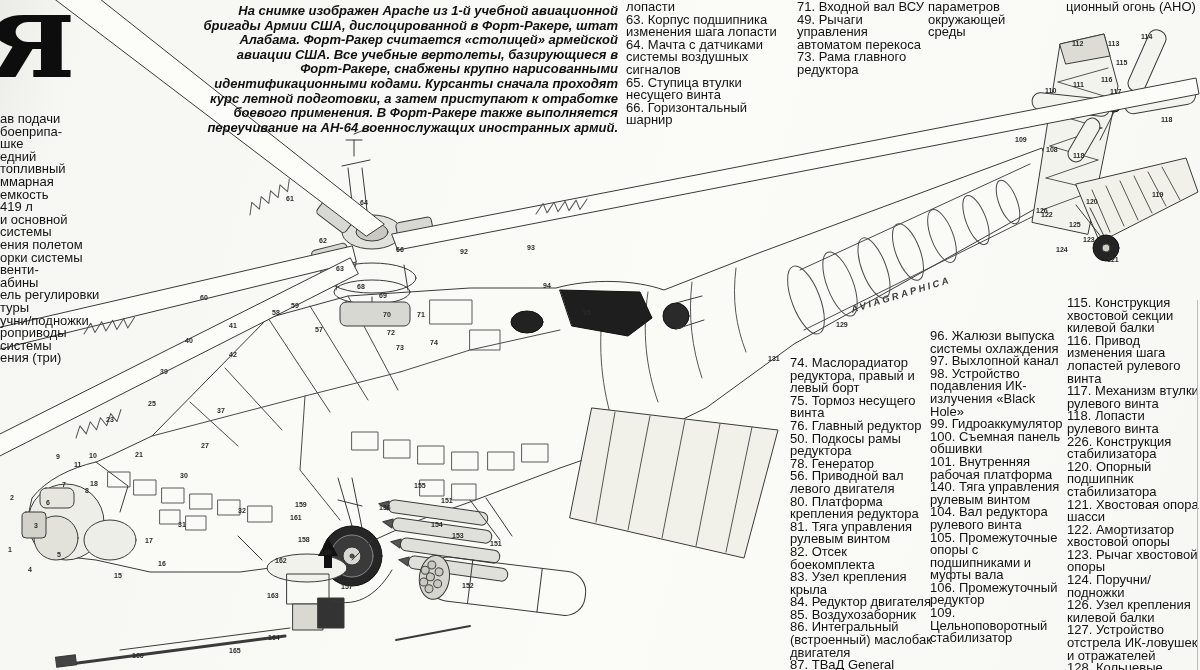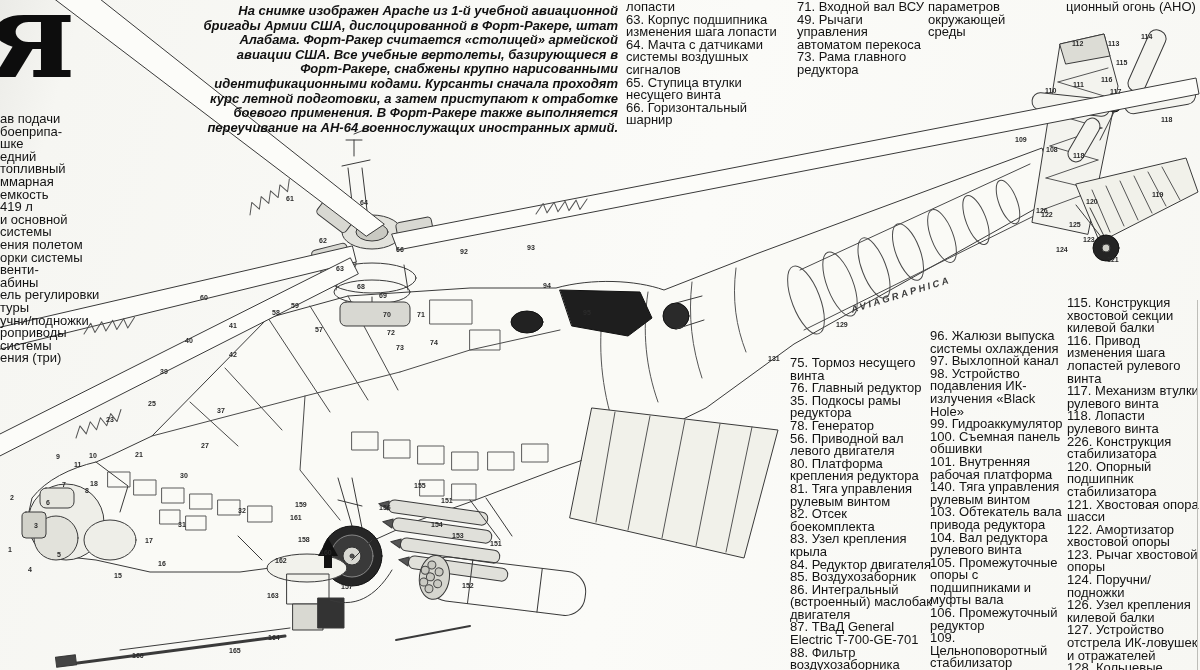--- a/index.html
+++ b/index.html
@@ -338,23 +338,24 @@
   <div class="col" style="left:928px;top:1px;width:120px">
       <div class="li">параметров окружающей</div>
       <div class="li">среды</div>
     </div>
 
   <div class="col" style="left:1066px;top:1px;width:132px">
       <div class="li">ционный огонь (АНО)</div>
     </div>
 
   <div class="col" style="left:790px;top:357px;width:142px">
+      <div class="li"><b>74. </b>Маслорадиатор редуктора, правый и левый борт</div>
       <div class="li"><b>75. </b>Тормоз несущего винта</div>
       <div class="li"><b>76. </b>Главный редуктор</div>
-      <div class="li"><b>35. </b>Подкосы рамы редуктора</div>
+      <div class="li"><b>50. </b>Подкосы рамы редуктора</div>
       <div class="li"><b>78. </b>Генератор</div>
       <div class="li"><b>56. </b>Приводной вал левого двигателя</div>
       <div class="li"><b>80. </b>Платформа крепления редуктора</div>
       <div class="li"><b>81. </b>Тяга управления рулевым винтом</div>
       <div class="li"><b>82. </b>Отсек боекомплекта</div>
       <div class="li"><b>83. </b>Узел крепления крыла</div>
       <div class="li"><b>84. </b>Редуктор двигателя</div>
       <div class="li"><b>85. </b>Воздухозаборник</div>
       <div class="li"><b>86. </b>Интегральный (встроенный) маслобак двигателя</div>
       <div class="li"><b>87. </b>ТВаД General Electric T-700-GE-701</div>
@@ -362,21 +363,20 @@
     </div>
 
   <div class="col" style="left:930px;top:330px;width:136px">
       <div class="li"><b>96. </b>Жалюзи выпуска системы охлаждения</div>
       <div class="li"><b>97. </b>Выхлопной канал</div>
       <div class="li"><b>98. </b>Устройство подавления ИК-излучения «Black Hole»</div>
       <div class="li"><b>99. </b>Гидроаккумулятор</div>
       <div class="li"><b>100. </b>Съемная панель обшивки</div>
       <div class="li"><b>101. </b>Внутренняя рабочая платформа</div>
       <div class="li"><b>140. </b>Тяга управления рулевым винтом</div>
-      <div class="li"><b>103. </b>Обтекатель вала привода редуктора</div>
       <div class="li"><b>104. </b>Вал редуктора рулевого винта</div>
       <div class="li"><b>105. </b>Промежуточные опоры с подшипниками и муфты вала</div>
       <div class="li"><b>106. </b>Промежуточный редуктор</div>
       <div class="li"><b>109. </b>Цельноповоротный стабилизатор</div>
     </div>
 
   <div class="col" style="left:1067px;top:297px;width:133px">
       <div class="li"><b>115. </b>Конструкция хвостовой секции килевой балки</div>
       <div class="li"><b>116. </b>Привод изменения шага лопастей рулевого винта</div>
       <div class="li"><b>117. </b>Механизм втулки рулевого винта</div>

